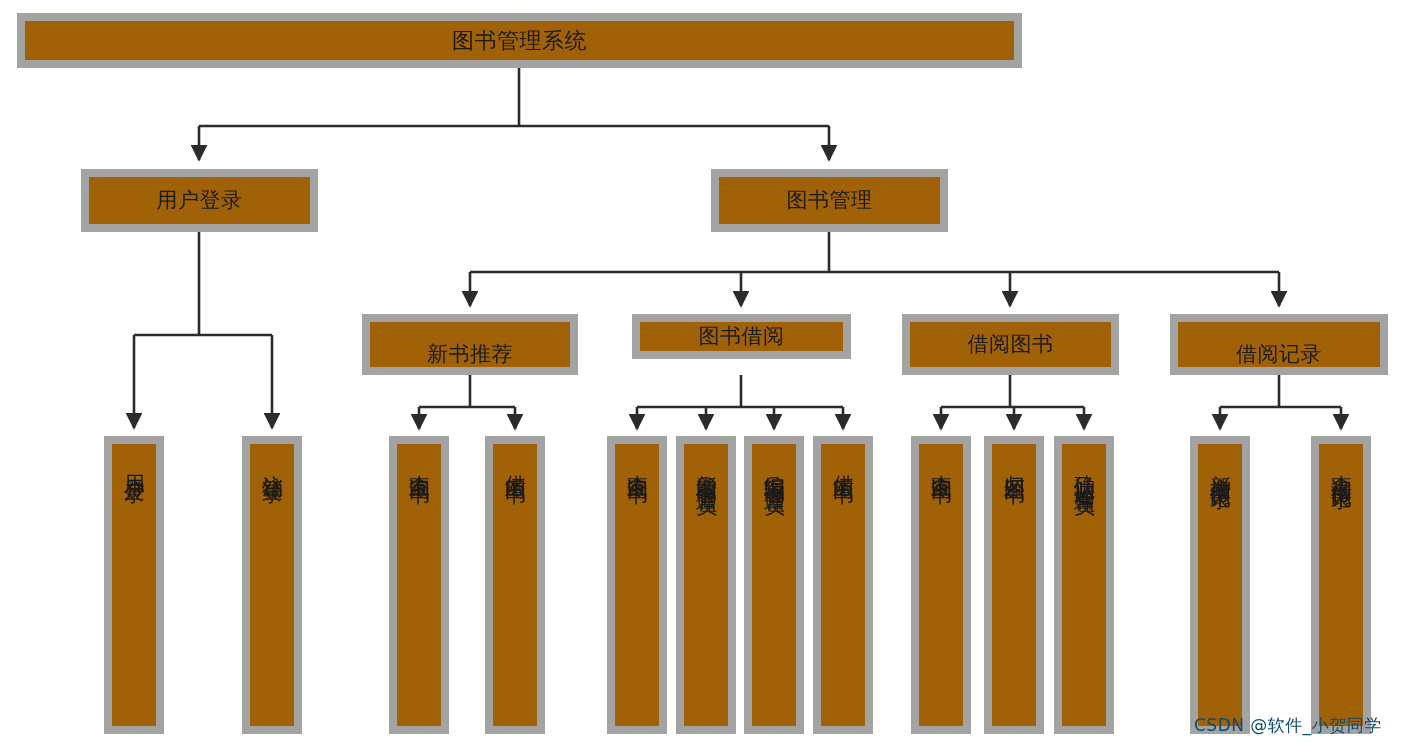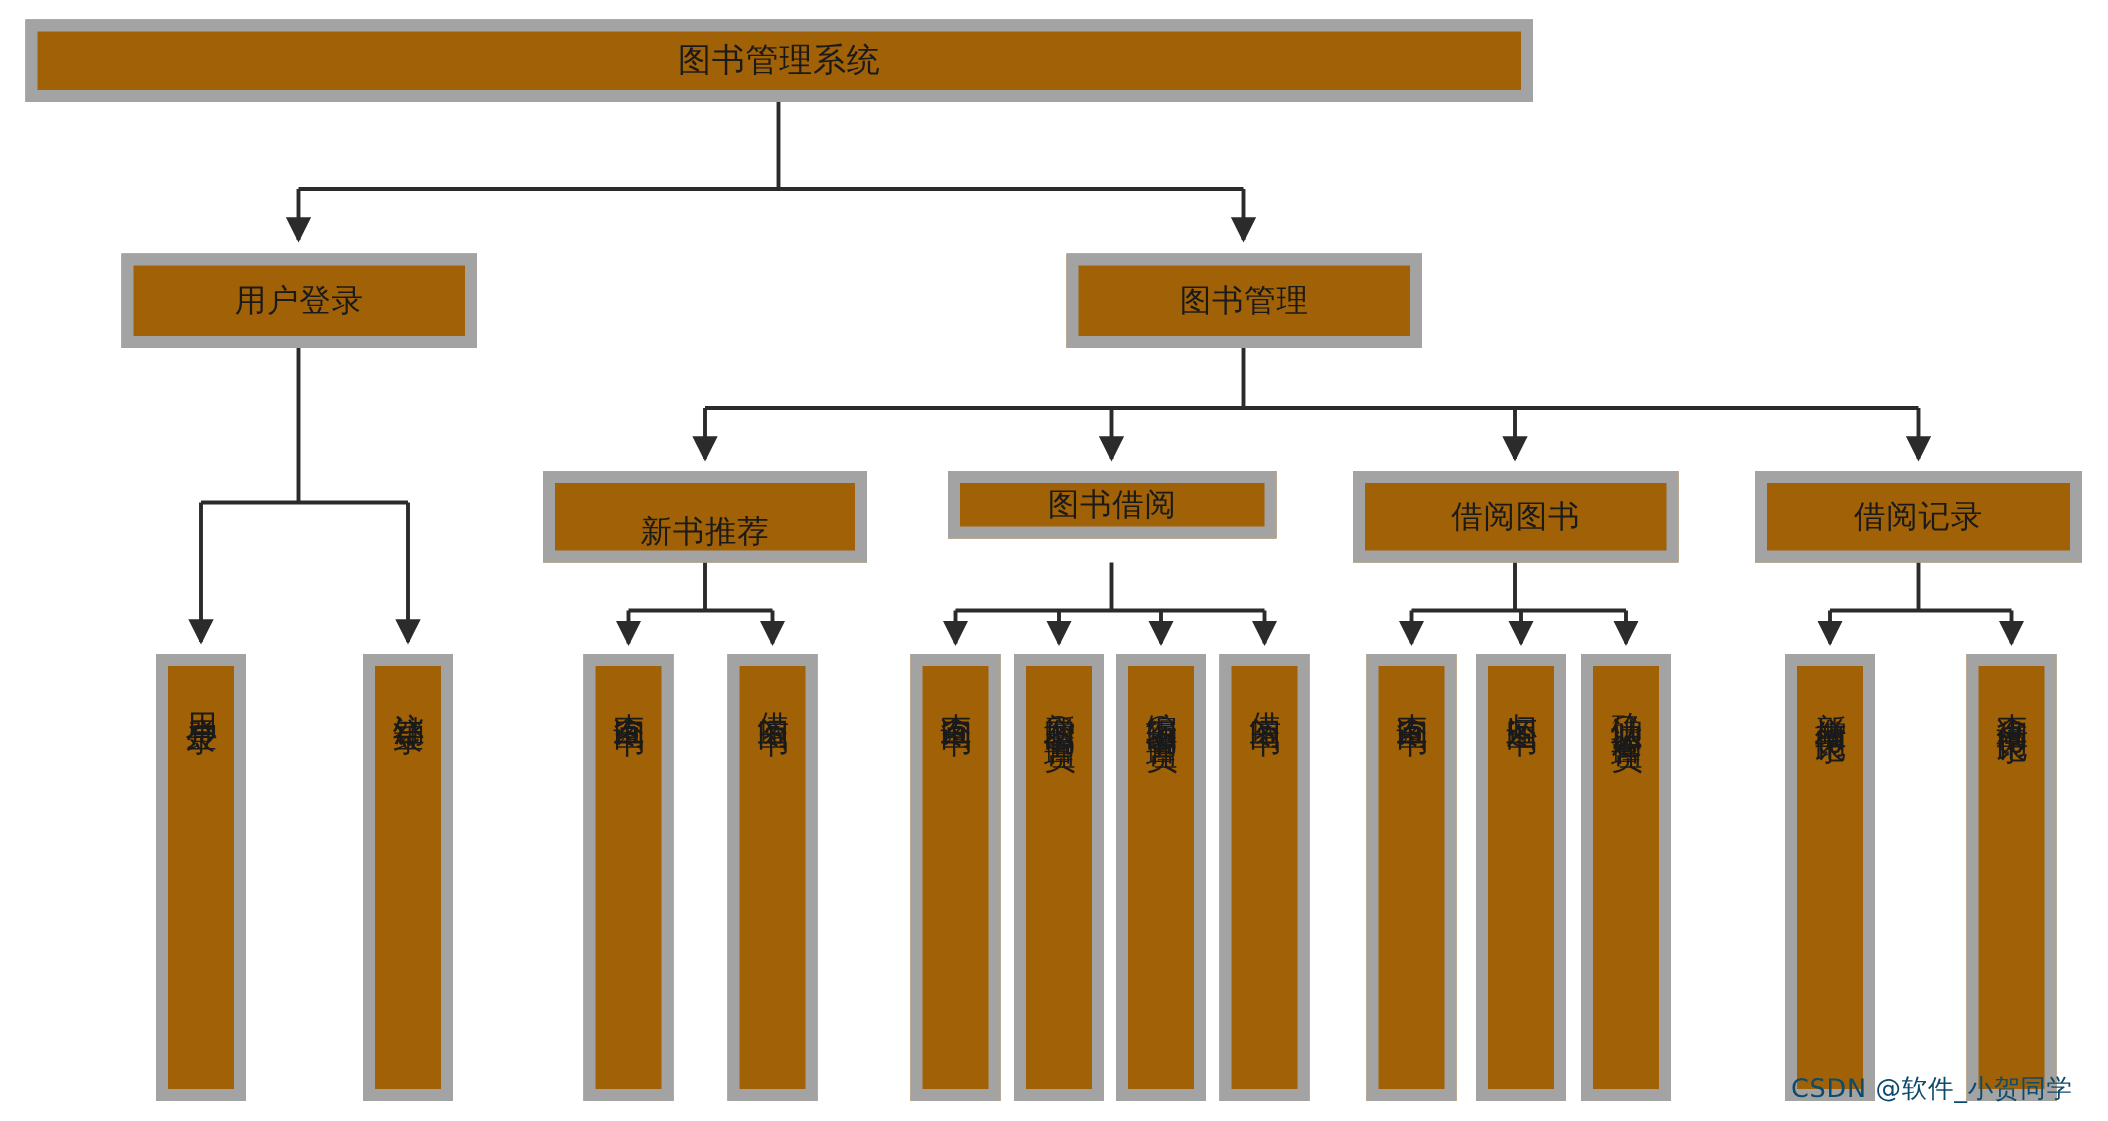--- a/index.html
+++ b/index.html
@@ -139,21 +139,21 @@
 
   <div class="node horiz" style="left:362px; top:314px; width:216px; height:61px;align-items:flex-end;">
     <span class="node-label">新书推荐</span>
   </div>
   <div class="node horiz" style="left:632px; top:314px; width:219px; height:45px;">
     <span class="node-label">图书借阅</span>
   </div>
   <div class="node horiz" style="left:902px; top:314px; width:217px; height:61px;">
     <span class="node-label">借阅图书</span>
   </div>
-  <div class="node horiz" style="left:1170px; top:314px; width:218px; height:61px;">
+  <div class="node horiz" style="left:1170px; top:314px; width:218px; height:61px;align-items:flex-end;">
     <span class="node-label">借阅记录</span>
   </div>
 
   <div class="node vert" style="left:104px; top:436px; width:60px; height:298px;">
     <span class="node-label">用户登录</span>
   </div>
   <div class="node vert" style="left:242px; top:436px; width:60px; height:298px;">
     <span class="node-label">注销登录</span>
   </div>
 

